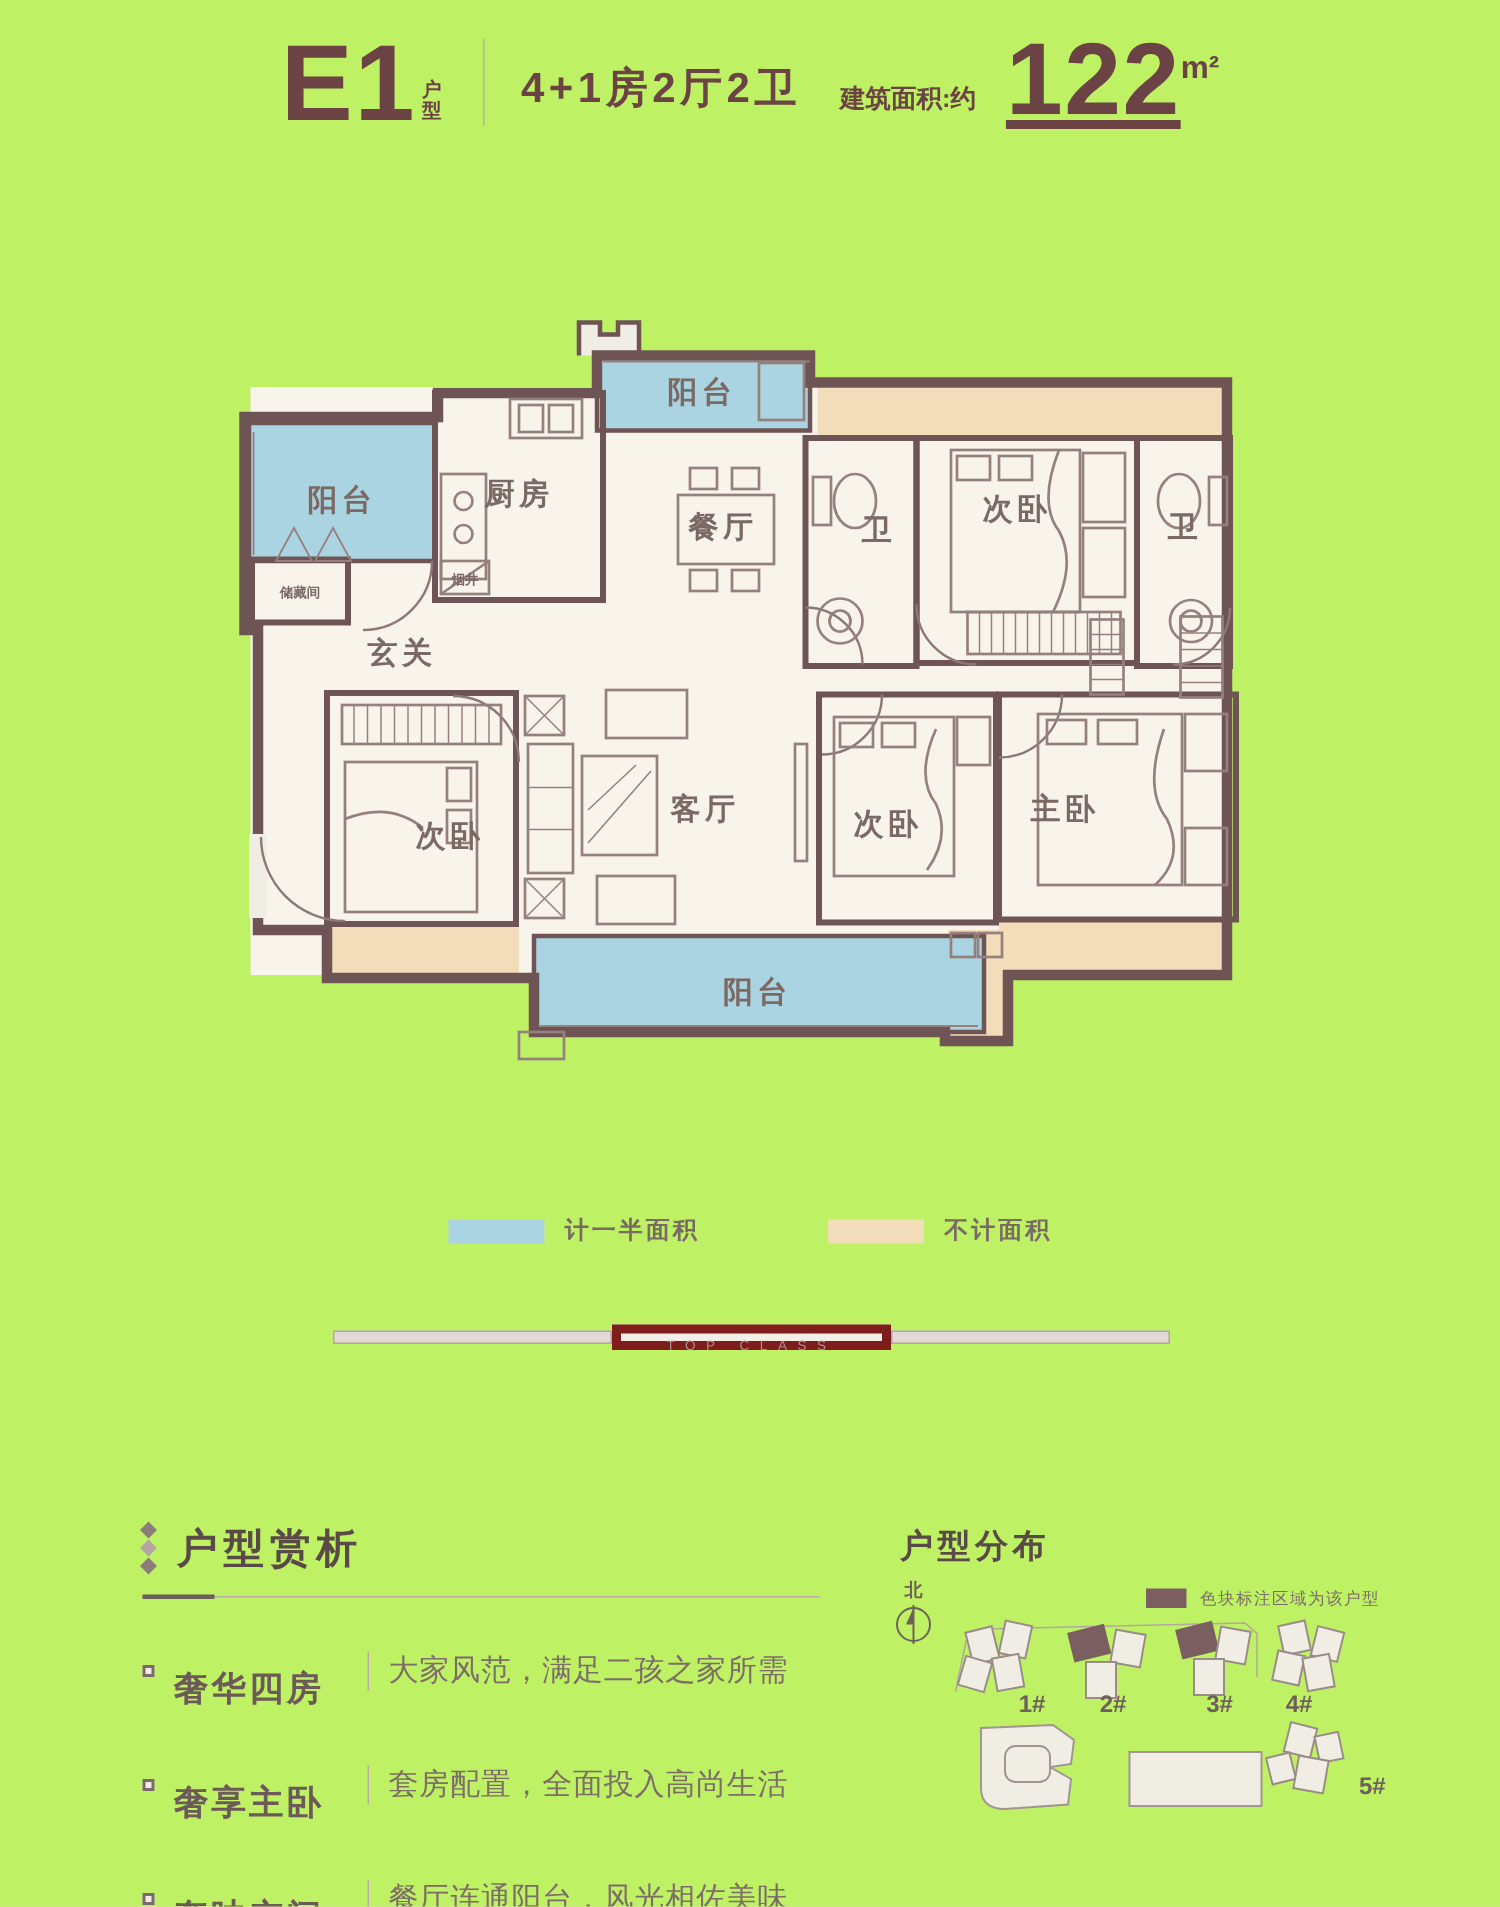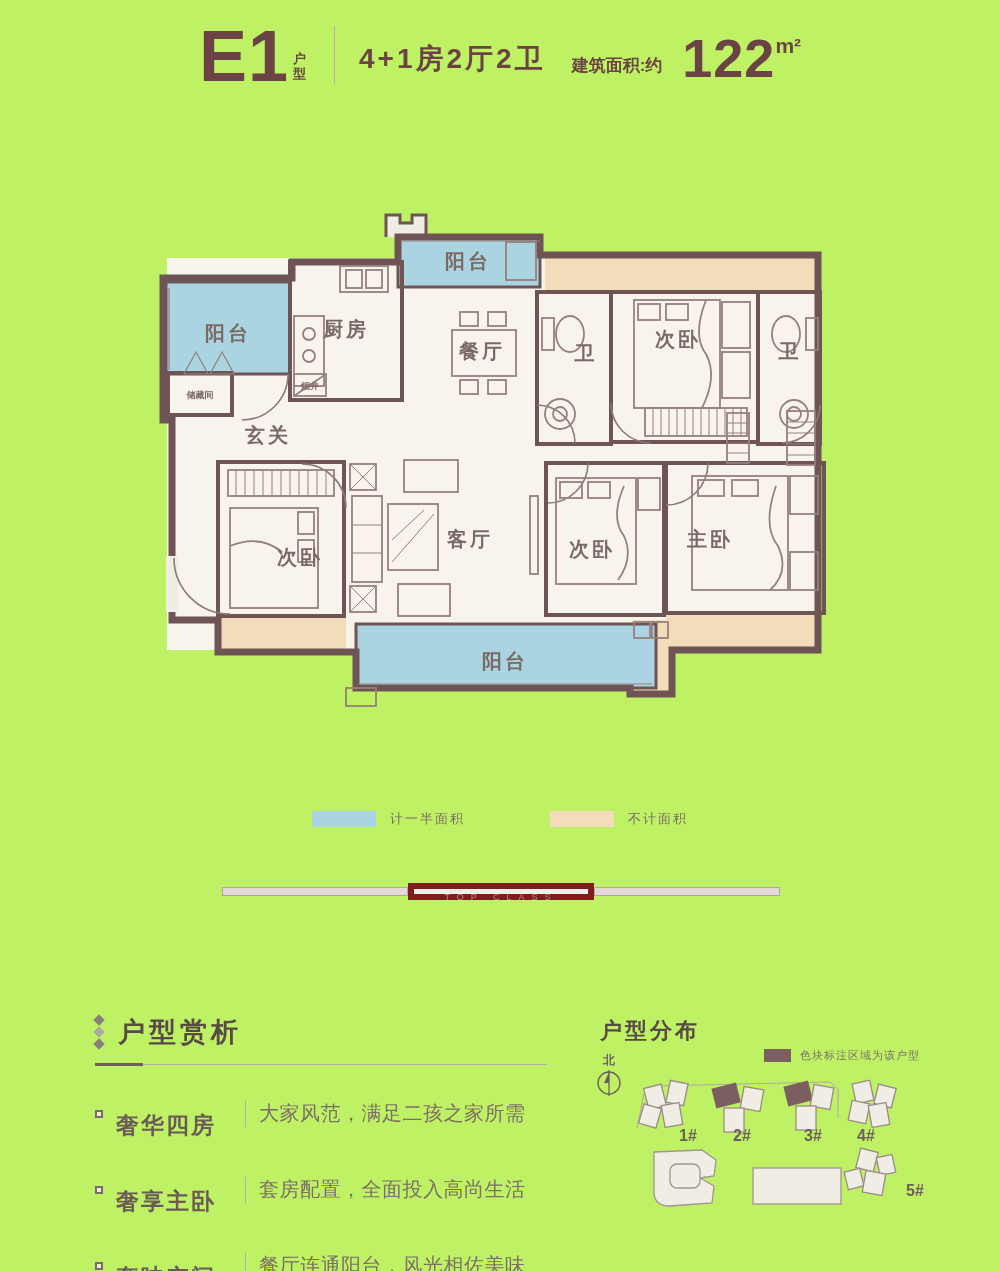--- a/index.html
+++ b/index.html
@@ -13,30 +13,30 @@
   .layer { position:absolute; left:0; top:0; width:1000px; height:1271px; }
 
   
   .header { position:absolute; top:26px; left:0; right:0; display:flex; justify-content:center; align-items:flex-end; }
   .plan-code { font-size:72px; font-weight:bold; color:#6b4344; line-height:0.82; letter-spacing:1px; }
   .plan-type { display:flex; flex-direction:column; font-size:13px; font-weight:bold; color:#6b4344; line-height:1.15; margin-left:4px; padding-bottom:4px; }
   .hdr-vdiv { width:1px; height:58px; background:#bcadab; margin:0 24px 2px 28px; }
   .layout-text { font-size:28px; font-weight:bold; color:#6b4344; letter-spacing:3px; padding-bottom:8px; }
   .area-group { display:flex; align-items:flex-end; margin-left:26px; padding-bottom:6px; }
   .area-prefix { font-size:17px; font-weight:bold; color:#6b4344; padding-bottom:3px; }
-  .area-value { font-size:54px; font-weight:bold; color:#6b4344; line-height:0.8; margin-left:20px; letter-spacing:1px; }
+  .area-value { font-size:68px; font-weight:bold; color:#6b4344; line-height:0.8; margin-left:20px; letter-spacing:1px;text-decoration:underline; }
   .area-unit { font-size:21px; font-weight:bold; color:#6b4344; padding-bottom:22px; }
 
   
   .legend { position:absolute; top:810px; left:0; right:0; display:flex; justify-content:center; gap:85px; }
   .legend-item { display:flex; align-items:center; gap:14px; }
   .swatch { width:64px; height:16px; }
   .swatch.half { background:#abd4e2; }
   .swatch.excl { background:#f2dcba; }
-  .legend-label { font-size:13px; color:#7a6a66; letter-spacing:2px; }
+  .legend-label { font-size:16px; color:#7a6a66; letter-spacing:2px;font-weight:bold; }
 
   
   .topclass { position:absolute; top:883px; left:222px; width:558px; display:flex; align-items:center; }
   .tc-bar { flex:1; height:9px; border:1px solid #b3a3a1; background:#e3d9d6; }
   .tc-box { border:6px solid #7f1d1d; background:#f2efe7; padding:0 30px; height:17px; line-height:16px;
             font-size:9px; letter-spacing:7px; color:#a5928f; white-space:nowrap; }
 
   
   .analysis { position:absolute; left:95px; top:1014px; width:452px; }
   .an-head { display:flex; align-items:center; gap:15px; }
@@ -51,21 +51,21 @@
   .sq-icon { width:8px; height:8px; border:2px solid #7b6a67; background:#f0ede4; flex:none; }
   .an-item-title { font-size:23px; font-weight:bold; color:#6b5a57; letter-spacing:2px; width:116px; flex:none;margin-top:24px; }
   .an-sep { width:1px; height:26px; background:#b9aca8; flex:none; }
   .an-desc { font-size:20px; color:#7d6d68; letter-spacing:0.5px; white-space:nowrap; }
   .an-rule-b { margin-top:26px; height:1px; background:#b9aca8; position:relative; }
   .an-rule-b::after { content:""; position:absolute; right:0; top:-1px; width:48px; height:3px; background:#6f5f5c; }
 
   
   .dist { position:absolute; left:600px; top:1016px; width:320px; }
   .dist-title { font-size:22px; font-weight:bold; color:#594a47; letter-spacing:3px; text-align:left; }
-  .dist-legend { margin-top:2px; display:flex; justify-content:flex-end; align-items:center; gap:9px; }
+  .dist-legend { margin-top:12px; display:flex; justify-content:flex-end; align-items:center; gap:9px; }
   .dist-swatch { width:27px; height:13px; background:#7b5f60; }
   .dist-legend-text { font-size:11px; color:#7d6d68; letter-spacing:1px; }
 
   
   text { font-family:"Liberation Sans","DejaVu Sans",sans-serif; }
   .room-label { fill:#7b6a64; font-size:20px; font-weight:bold; letter-spacing:3px; }
   .room-label.small { font-size:9px; letter-spacing:0; }
   .bldg-label { fill:#6f5f5c; font-size:16px; font-weight:bold; }
 </style>
 </head>

